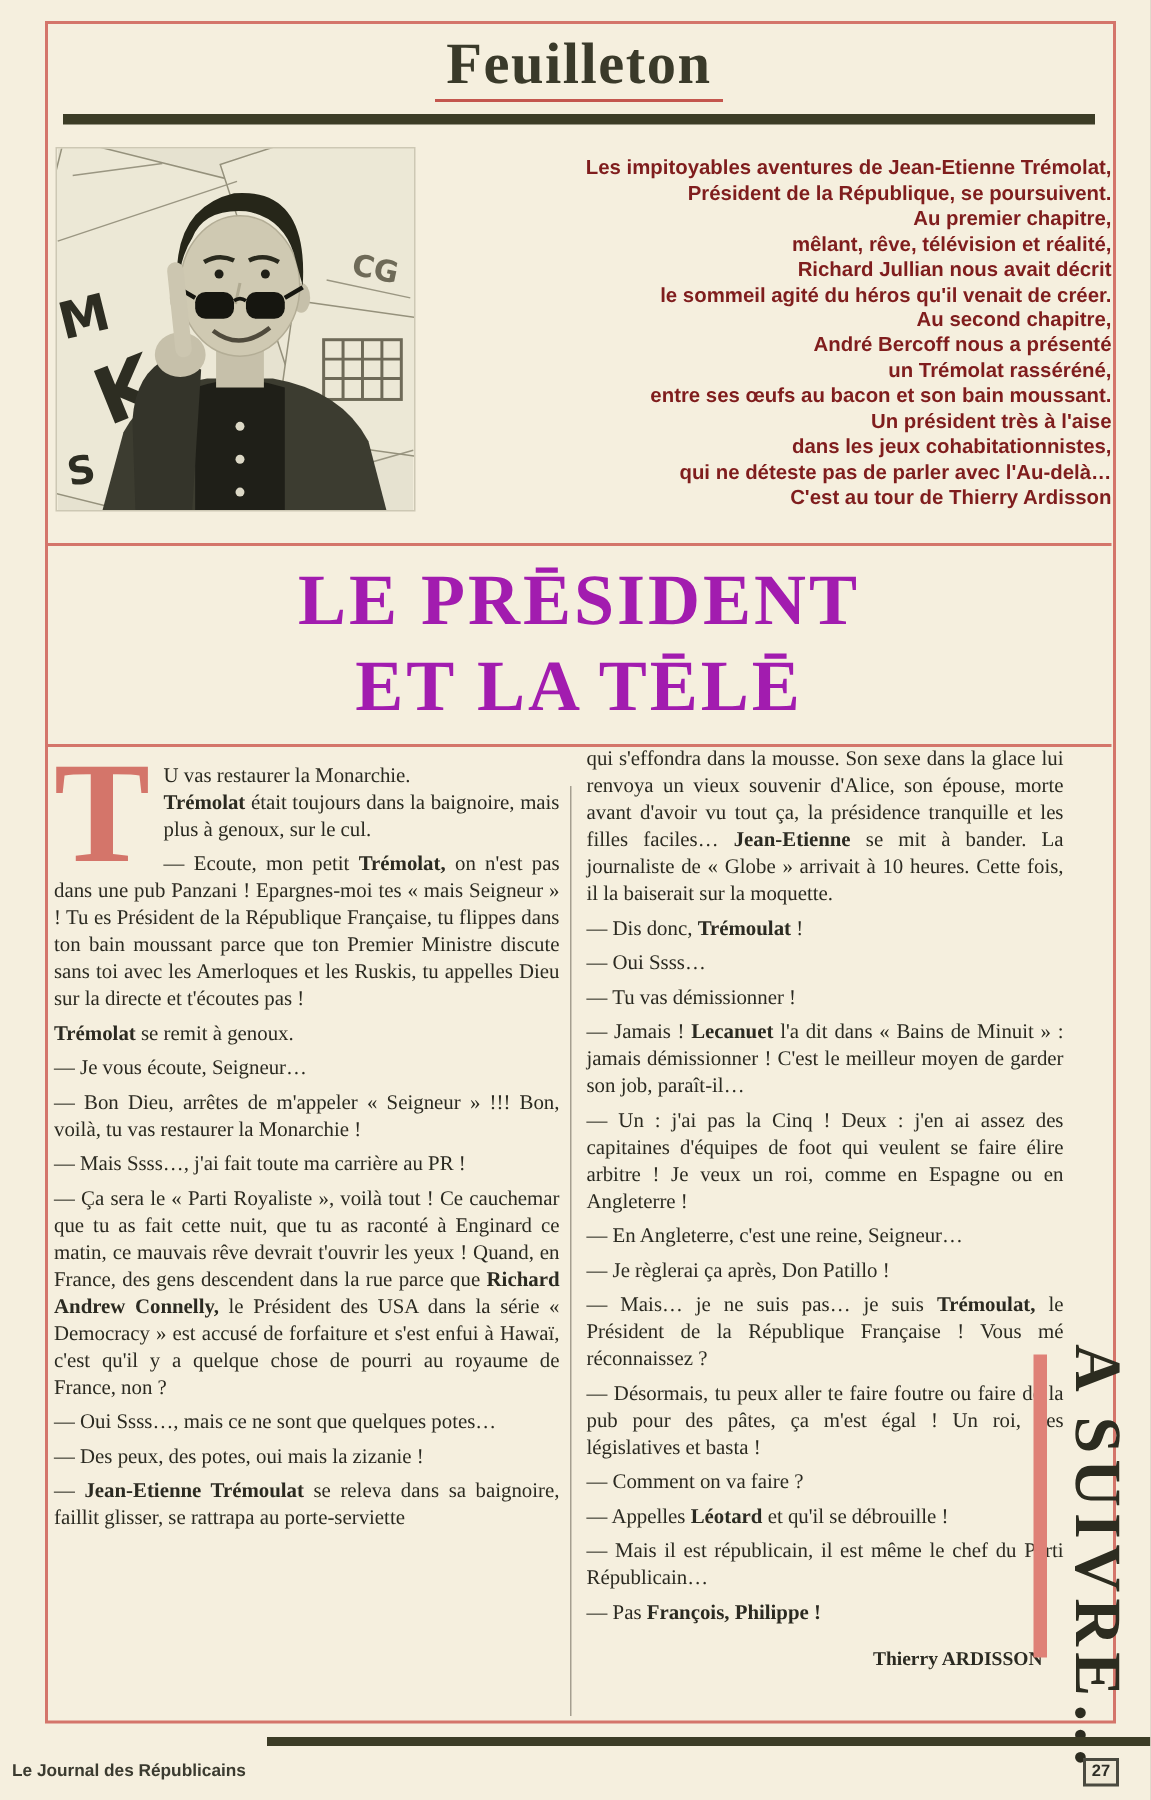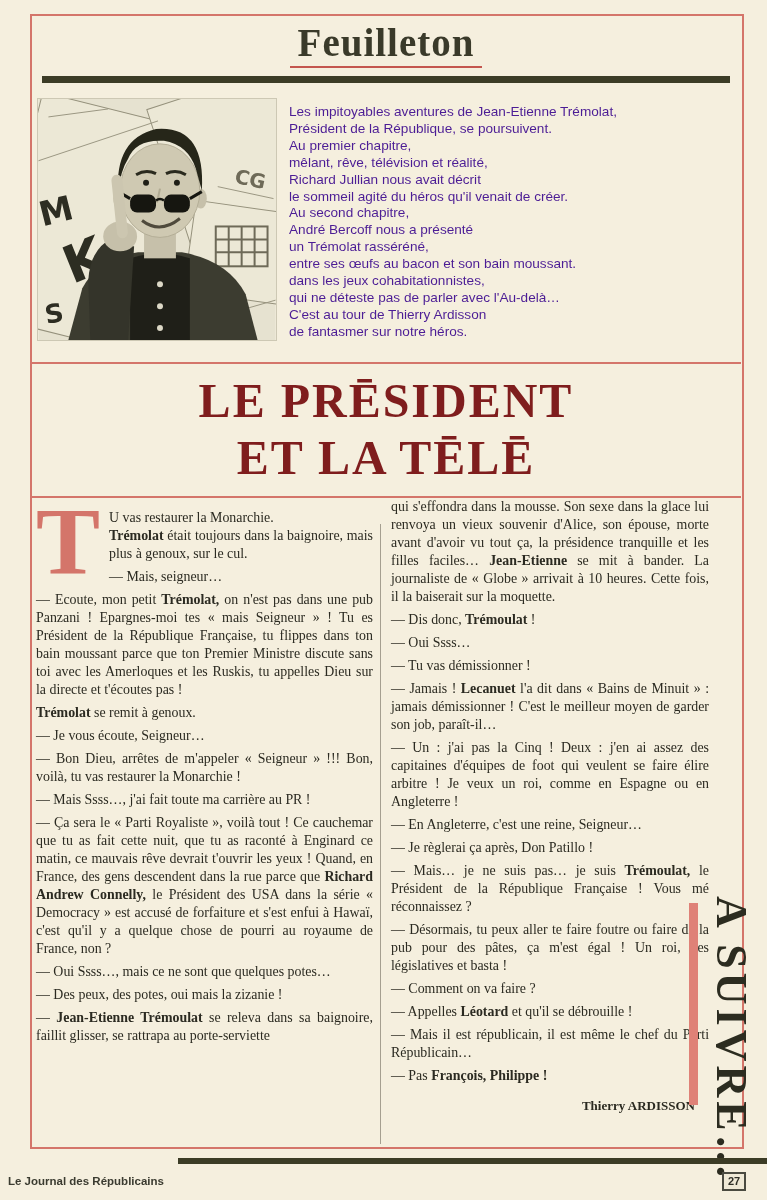--- a/index.html
+++ b/index.html
@@ -6,27 +6,27 @@
   html,body{margin:0;padding:0;background:#cfcabb;}
   .page{position:relative;width:767px;height:1200px;background:#f5efde;overflow:hidden;
         font-family:"Liberation Serif",serif;color:#2b2a21;}
   .frame{position:absolute;left:30px;top:14px;width:710px;height:1131px;border:2px solid #d4756a;}
   .section-title-wrap{position:absolute;left:30px;top:20px;width:712px;text-align:center;}
   .section-title{display:inline-block;font-family:"Liberation Serif",serif;font-weight:bold;
         font-size:39px;color:#3a3a2a;letter-spacing:1px;border-bottom:2px solid #c4564e;padding:0 8px 1px;}
   .header-bar{position:absolute;left:42px;top:76px;width:688px;height:7px;background:#3c3c26;}
   .photo{position:absolute;left:38px;top:99px;width:238px;height:241px;outline:1px solid #cdc8b4;}
   .intro{position:absolute;left:289px;top:104px;width:452px;font-family:"Liberation Sans",sans-serif;
-        font-weight:normal;font-size:13.6px;line-height:16.9px;color:#4c1d95;}
+        font-weight:bold;font-size:13.6px;line-height:16.9px;color:#7f1d1d;text-align:right;}
   .rule-red{position:absolute;left:31px;width:710px;height:2px;background:#d4756a;}
   .rule-red.top{top:362px;}
   .rule-red.mid{top:496px;}
   .headline{position:absolute;left:30px;top:372px;width:712px;text-align:center;
         font-family:"Liberation Serif",serif;font-weight:bold;font-size:48px;line-height:57px;
-        color:#7f1d1d;letter-spacing:2px;}
+        color:#a21caf;letter-spacing:2px;}
   .col{position:absolute;font-size:13.9px;line-height:18px;text-align:justify;color:#2b2a21;}
   .col p{margin:0 0 5px 0;}
   .col p strong{font-weight:bold;}
   .col-left{left:36px;top:509px;width:337px;}
   .col-right{left:391px;top:498px;width:318px;}
   .divider{position:absolute;left:380px;top:524px;width:1px;height:620px;background:#a59f90;}
   .drop-cap{float:left;font-family:"Liberation Serif",serif;font-weight:bold;font-size:96px;
         line-height:74px;color:#d4756a;margin:-4px 9px 0 0;}
   .signature{text-align:right;font-weight:bold;font-size:13px;margin-top:12px;padding-right:14px;}
   .a-suivre-bar{position:absolute;left:689px;top:903px;width:9px;height:202px;background:#df8177;}
@@ -111,36 +111,35 @@
       <div>Les impitoyables aventures de Jean-Etienne Trémolat,</div>
       <div>Président de la République, se poursuivent.</div>
       <div>Au premier chapitre,</div>
       <div>mêlant, rêve, télévision et réalité,</div>
       <div>Richard Jullian nous avait décrit</div>
       <div>le sommeil agité du héros qu'il venait de créer.</div>
       <div>Au second chapitre,</div>
       <div>André Bercoff nous a présenté</div>
       <div>un Trémolat rasséréné,</div>
       <div>entre ses œufs au bacon et son bain moussant.</div>
+      <div>Un président très à l'aise</div>
       <div>dans les jeux cohabitationnistes,</div>
       <div>qui ne déteste pas de parler avec l'Au-delà…</div>
       <div>C'est au tour de Thierry Ardisson</div>
-      <div>de fantasmer sur notre héros.</div>
     </div>
 
   <div class="rule-red top"></div>
   <div class="headline">
     <div>LE PRĒSIDENT</div>
     <div>ET LA TĒLĒ</div>
   </div>
   <div class="rule-red mid"></div>
 
   <div class="col col-left" id="colLeft">
       <p><span class="drop-cap">T</span>U vas restaurer la Monarchie.<br><strong>Trémolat</strong> était toujours dans la baignoire, mais plus à genoux, sur le cul.</p>
-      <p>— Mais, seigneur…</p>
       <p>— Ecoute, mon petit <strong>Trémolat,</strong> on n'est pas dans une pub Panzani ! Epargnes-moi tes « mais Seigneur » ! Tu es Président de la République Française, tu flippes dans ton bain moussant parce que ton Premier Ministre discute sans toi avec les Amerloques et les Ruskis, tu appelles Dieu sur la directe et t'écoutes pas !</p>
       <p><strong>Trémolat</strong> se remit à genoux.</p>
       <p>— Je vous écoute, Seigneur…</p>
       <p>— Bon Dieu, arrêtes de m'appeler « Seigneur » !!! Bon, voilà, tu vas restaurer la Monarchie !</p>
       <p>— Mais Ssss…, j'ai fait toute ma carrière au PR !</p>
       <p>— Ça sera le « Parti Royaliste », voilà tout ! Ce cauchemar que tu as fait cette nuit, que tu as raconté à Enginard ce matin, ce mauvais rêve devrait t'ouvrir les yeux ! Quand, en France, des gens descendent dans la rue parce que <strong>Richard Andrew Connelly,</strong> le Président des USA dans la série « Democracy » est accusé de forfaiture et s'est enfui à Hawaï, c'est qu'il y a quelque chose de pourri au royaume de France, non ?</p>
       <p>— Oui Ssss…, mais ce ne sont que quelques potes…</p>
       <p>— Des peux, des potes, oui mais la zizanie !</p>
       <p>— <strong>Jean-Etienne Trémoulat</strong> se releva dans sa baignoire, faillit glisser, se rattrapa au porte-serviette</p>
     </div>

